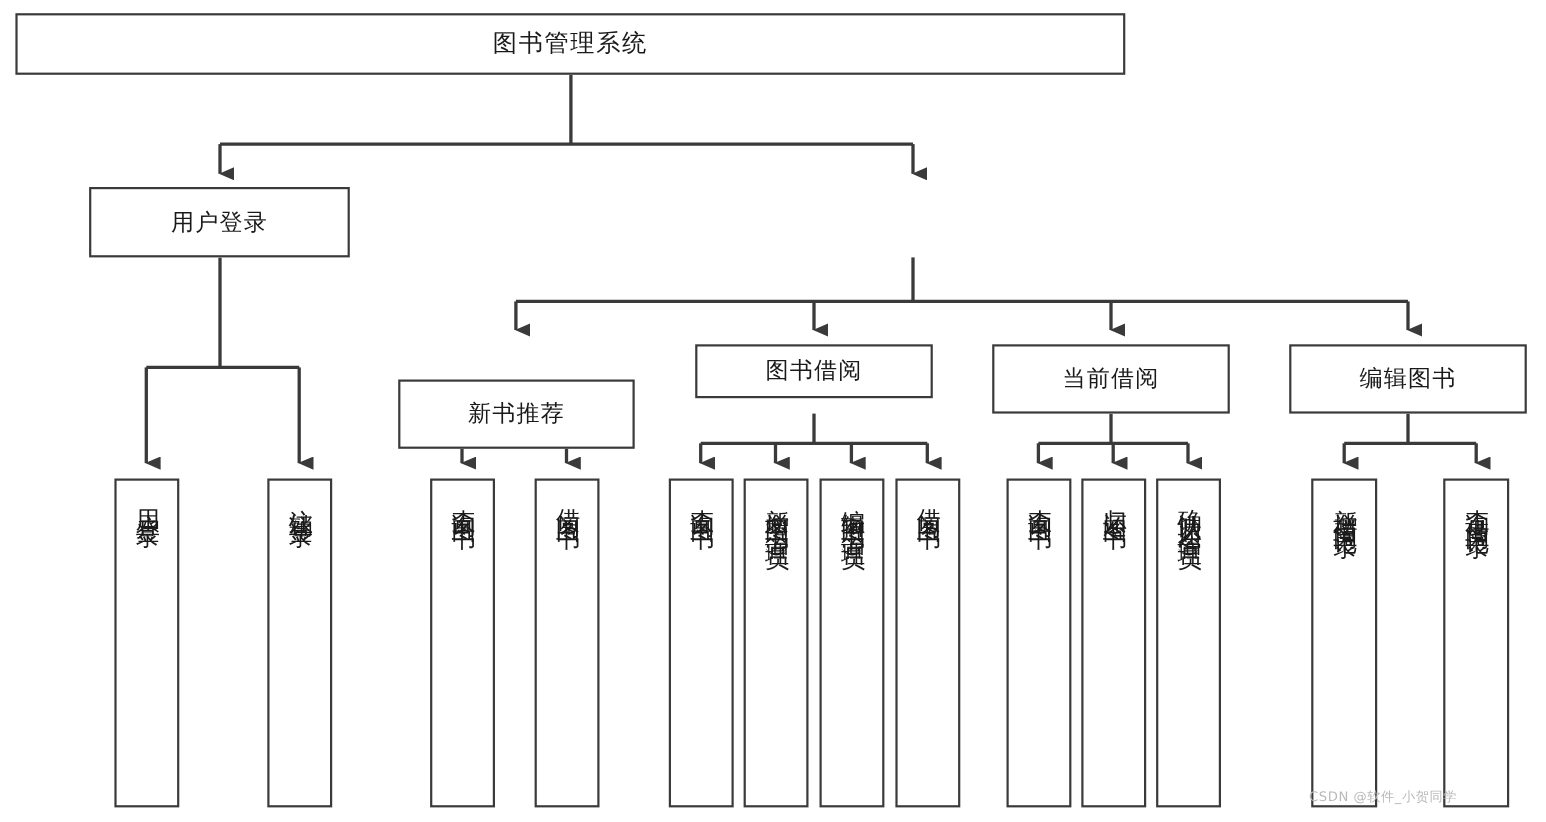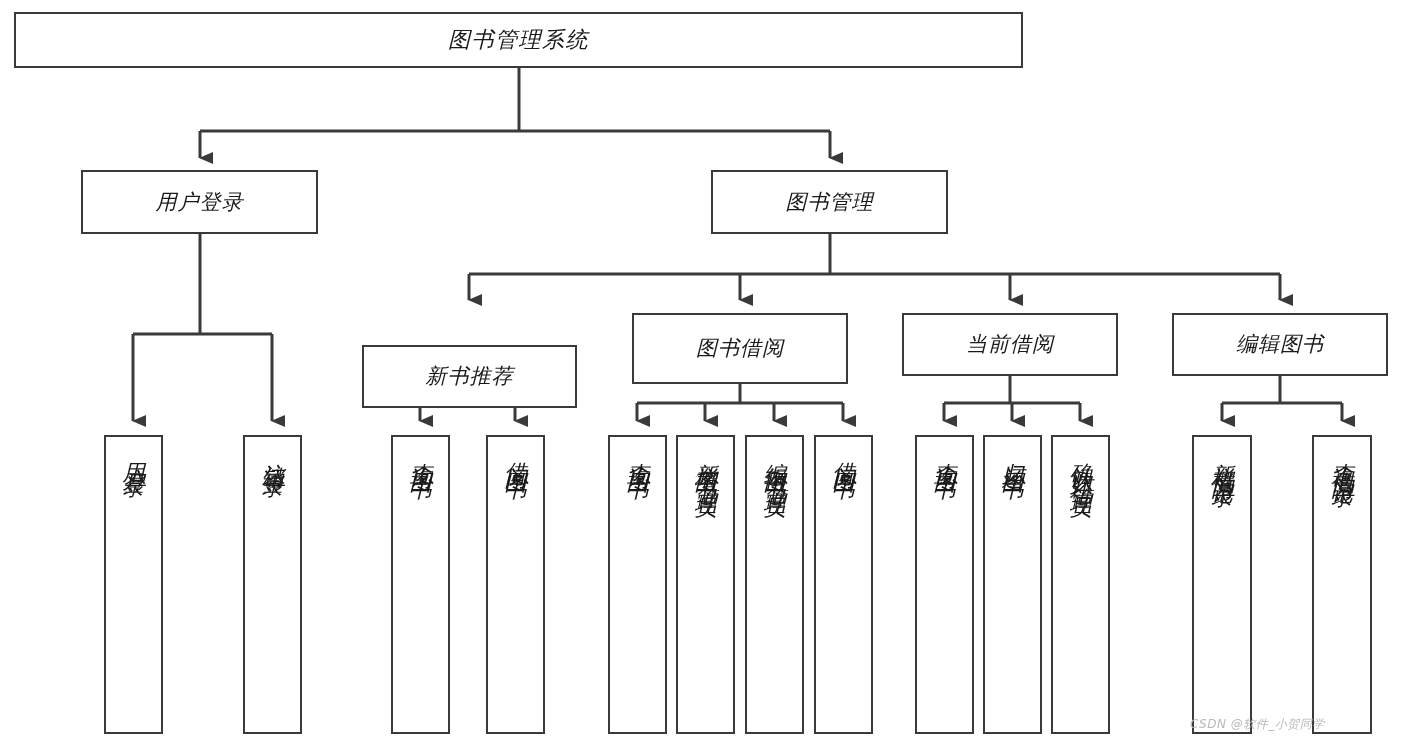--- a/index.html
+++ b/index.html
@@ -10,21 +10,20 @@
   }
   body {
     font-family: "DejaVu Sans", "Liberation Sans", sans-serif;
   }
   #canvas {
     position: relative;
     width: 1405px;
     height: 747px;
     background: #ffffff;
     overflow: hidden;
-    font-style: italic;
   }
   svg#edges {
     position: absolute;
     left: 0;
     top: 0;
     width: 1405px;
     height: 747px;
     pointer-events: none;
   }
   .node {
@@ -134,28 +133,25 @@
     </g>
   </svg>
 
   <div class="node horiz root" style="left:14px; top:12px; width:1009px; height:56px;">
     <span class="label">图书管理系统</span>
   </div>
 
   <div class="node horiz" style="left:81px; top:170px; width:237px; height:64px;">
     <span class="label">用户登录</span>
   </div>
-  <div class="node horiz" style="left:711px; top:170px; width:237px; height:64px;">
-    <span class="label">图书管理</span>
-  </div>
 
   <div class="node horiz" style="left:362px; top:313px; width:215px; height:63px;margin-top:32px;">
     <span class="label">新书推荐</span>
   </div>
-  <div class="node horiz" style="left:632px; top:313px; width:216px; height:71px;">
+  <div class="node horiz" style="left:632px; top:313px; width:216px; height:49px;">
     <span class="label">图书借阅</span>
   </div>
   <div class="node horiz" style="left:902px; top:313px; width:216px; height:63px;justify-content:center;">
     <span class="label">当前借阅</span>
   </div>
   <div class="node horiz" style="left:1172px; top:313px; width:216px; height:63px;">
     <span class="label">编辑图书</span>
   </div>
 
   <div class="node vert" style="left:104px; top:435px; width:59px; height:299px;">

